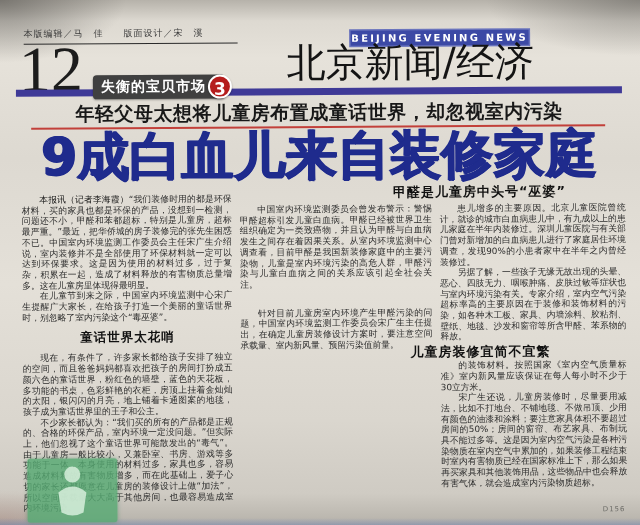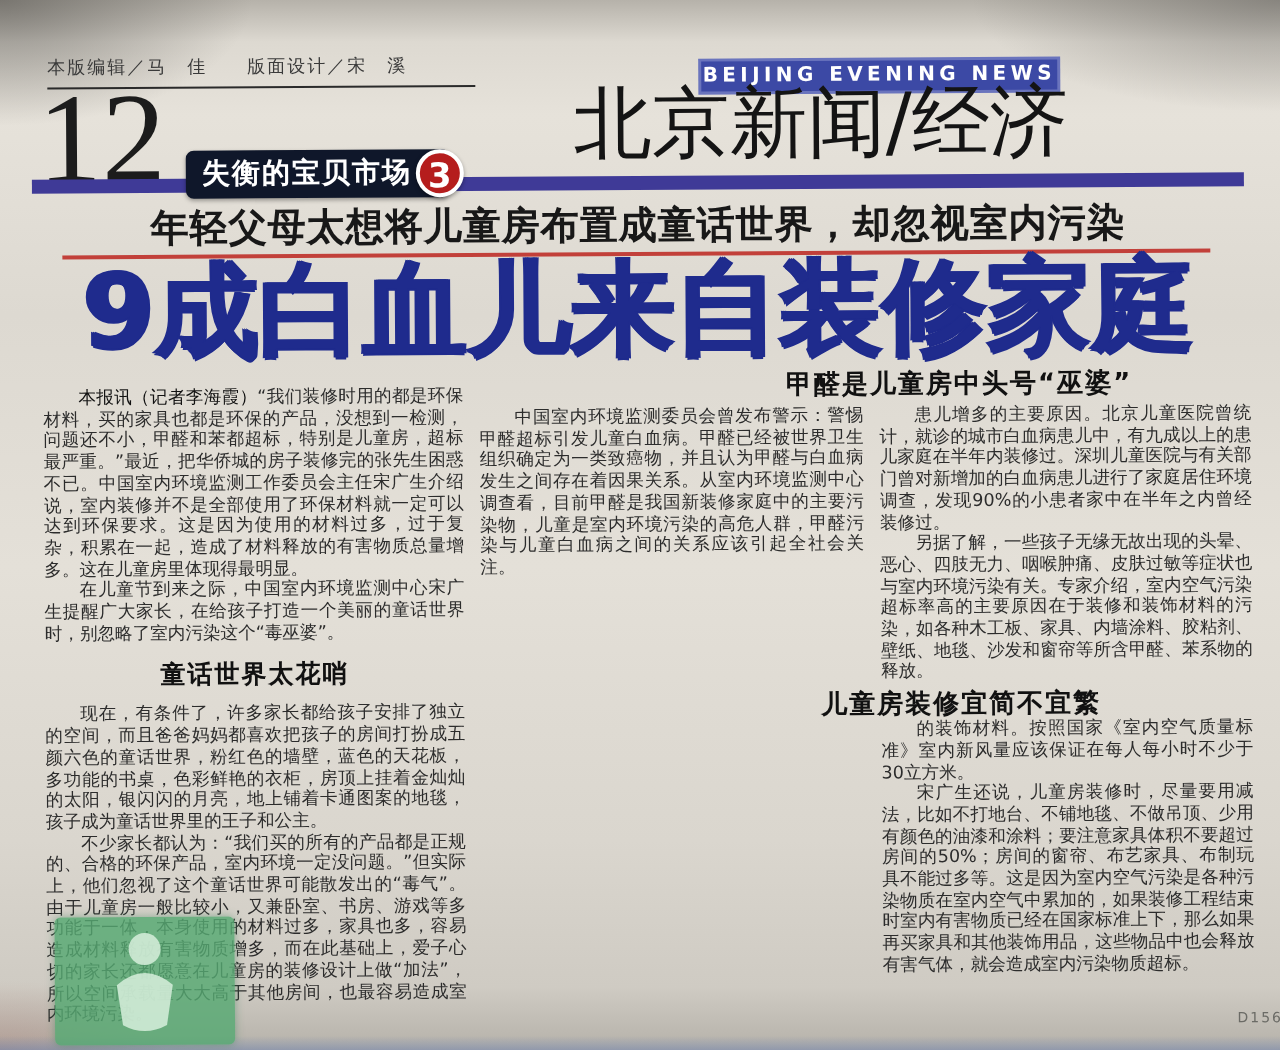--- a/index.html
+++ b/index.html
@@ -45,21 +45,21 @@
     position:absolute;left:288px;top:42px;width:320px;
     font-size:39px;line-height:1.1;color:#141414;white-space:nowrap;
   }
   .section-title .st-regular{font-weight:500;}
   .section-title .st-bold{font-weight:400;}
   .purple-bar{
     position:absolute;left:17px;top:88px;width:606px;height:7px;background:#3f3a97;
   }
   .series-badge{
     position:absolute;left:94px;top:74px;height:24px;
-    background:#0f172a;border-radius:4px;
+    background:#404040;border-radius:4px;
     display:flex;align-items:center;padding:0 2px 0 8px;
     box-shadow:0 1px 2px rgba(0,0,0,.35);
   }
   .series-badge .sb-label{
     color:#fff;font-weight:bold;font-size:14px;letter-spacing:1px;white-space:nowrap;
   }
   .series-badge .sb-num{
     width:24px;height:24px;margin-left:2px;margin-right:-9px;
     background:#b51d1d;border:2px solid #fff;border-radius:50%;
     color:#fff;font-weight:900;font-size:17px;line-height:24px;text-align:center;
@@ -94,21 +94,21 @@
     margin:7px 0 6px 0;letter-spacing:1px;
   }
   .span-head{
     position:absolute;font-size:13px;font-weight:900;color:#111;
     letter-spacing:1px;text-align:center;white-space:nowrap;
   }
   .span-head-1{left:350px;top:0px;width:260px;}
   .span-head-2{left:350px;top:160px;width:260px;}
   .spacer-18{height:18px;}
   .photo-code{
-    position:absolute;right:0;bottom:10px;font-size:7px;color:#6b6b66;letter-spacing:1px;
+    position:absolute;right:16px;bottom:10px;font-size:7px;color:#6b6b66;letter-spacing:1px;
   }
 
   
   .watermark-stamp{
     position:absolute;left:26px;top:457px;width:90px;height:64px;
     background:rgba(86,168,114,.82);border-radius:3px;
     box-shadow:0 0 4px rgba(60,130,90,.5);
   }
   .watermark-stamp svg{position:absolute;left:18px;top:4px;}
 </style>
@@ -150,20 +150,21 @@
       <p><b>本报讯（记者李海霞）</b><span>“我们装修时用的都是环保材料，买的家具也都是环保的产品，没想到一检测，问题还不小，甲醛和苯都超标，特别是儿童房，超标最严重。”最近，把华侨城的房子装修完的张先生困惑不已。中国室内环境监测工作委员会主任宋广生介绍说，室内装修并不是全部使用了环保材料就一定可以达到环保要求。这是因为使用的材料过多，过于复杂，积累在一起，造成了材料释放的有害物质总量增多。这在儿童房里体现得最明显。</span></p>
       <p>在儿童节到来之际，中国室内环境监测中心宋广生提醒广大家长，在给孩子打造一个美丽的童话世界时，别忽略了室内污染这个“毒巫婆”。</p>
       <div class="col-subhead">童话世界太花哨</div>
       <p>现在，有条件了，许多家长都给孩子安排了独立的空间，而且爸爸妈妈都喜欢把孩子的房间打扮成五颜六色的童话世界，粉红色的墙壁，蓝色的天花板，多功能的书桌，色彩鲜艳的衣柜，房顶上挂着金灿灿的太阳，银闪闪的月亮，地上铺着卡通图案的地毯，孩子成为童话世界里的王子和公主。</p>
       <p>不少家长都认为：“我们买的所有的产品都是正规的、合格的环保产品，室内环境一定没问题。”但实际上，他们忽视了这个童话世界可能散发出的“毒气”。由于儿童房一般比较小，又兼卧室、书房、游戏等多功能于一体，本身使用的材料过多，家具也多，容易造成材料释放有害物质增多，而在此基础上，爱子心切的家长还都愿意在儿童房的装修设计上做“加法”，所以空间承载量大大高于其他房间，也最容易造成室内环境污染。</p>
     </div>
 
     <div class="col col-2">
       <p>中国室内环境监测委员会曾发布警示：警惕甲醛超标引发儿童白血病。甲醛已经被世界卫生组织确定为一类致癌物，并且认为甲醛与白血病发生之间存在着因果关系。从室内环境监测中心调查看，目前甲醛是我国新装修家庭中的主要污染物，儿童是室内环境污染的高危人群，甲醛污染与儿童白血病之间的关系应该引起全社会关注。</p>
       <div class="spacer-18"></div>
+      <p>针对目前儿童房室内环境产生甲醛污染的问题，中国室内环境监测工作委员会宋广生主任提出，在确定儿童房装修设计方案时，要注意空间承载量、室内新风量、预留污染值前量。</p>
     </div>
 
     <div class="col col-3">
       <p>患儿增多的主要原因。北京儿童医院曾统计，就诊的城市白血病患儿中，有九成以上的患儿家庭在半年内装修过。深圳儿童医院与有关部门曾对新增加的白血病患儿进行了家庭居住环境调查，发现90%的小患者家中在半年之内曾经装修过。</p>
       <p>另据了解，一些孩子无缘无故出现的头晕、恶心、四肢无力、咽喉肿痛、皮肤过敏等症状也与室内环境污染有关。专家介绍，室内空气污染超标率高的主要原因在于装修和装饰材料的污染，如各种木工板、家具、内墙涂料、胶粘剂、壁纸、地毯、沙发和窗帘等所含甲醛、苯系物的释放。</p>
       <div class="spacer-18"></div>
       <p>的装饰材料。按照国家《室内空气质量标准》室内新风量应该保证在每人每小时不少于30立方米。</p>
       <p>宋广生还说，儿童房装修时，尽量要用减法，比如不打地台、不铺地毯、不做吊顶、少用有颜色的油漆和涂料；要注意家具体积不要超过房间的50%；房间的窗帘、布艺家具、布制玩具不能过多等。这是因为室内空气污染是各种污染物质在室内空气中累加的，如果装修工程结束时室内有害物质已经在国家标准上下，那么如果再买家具和其他装饰用品，这些物品中也会释放有害气体，就会造成室内污染物质超标。</p>
     </div>
 

